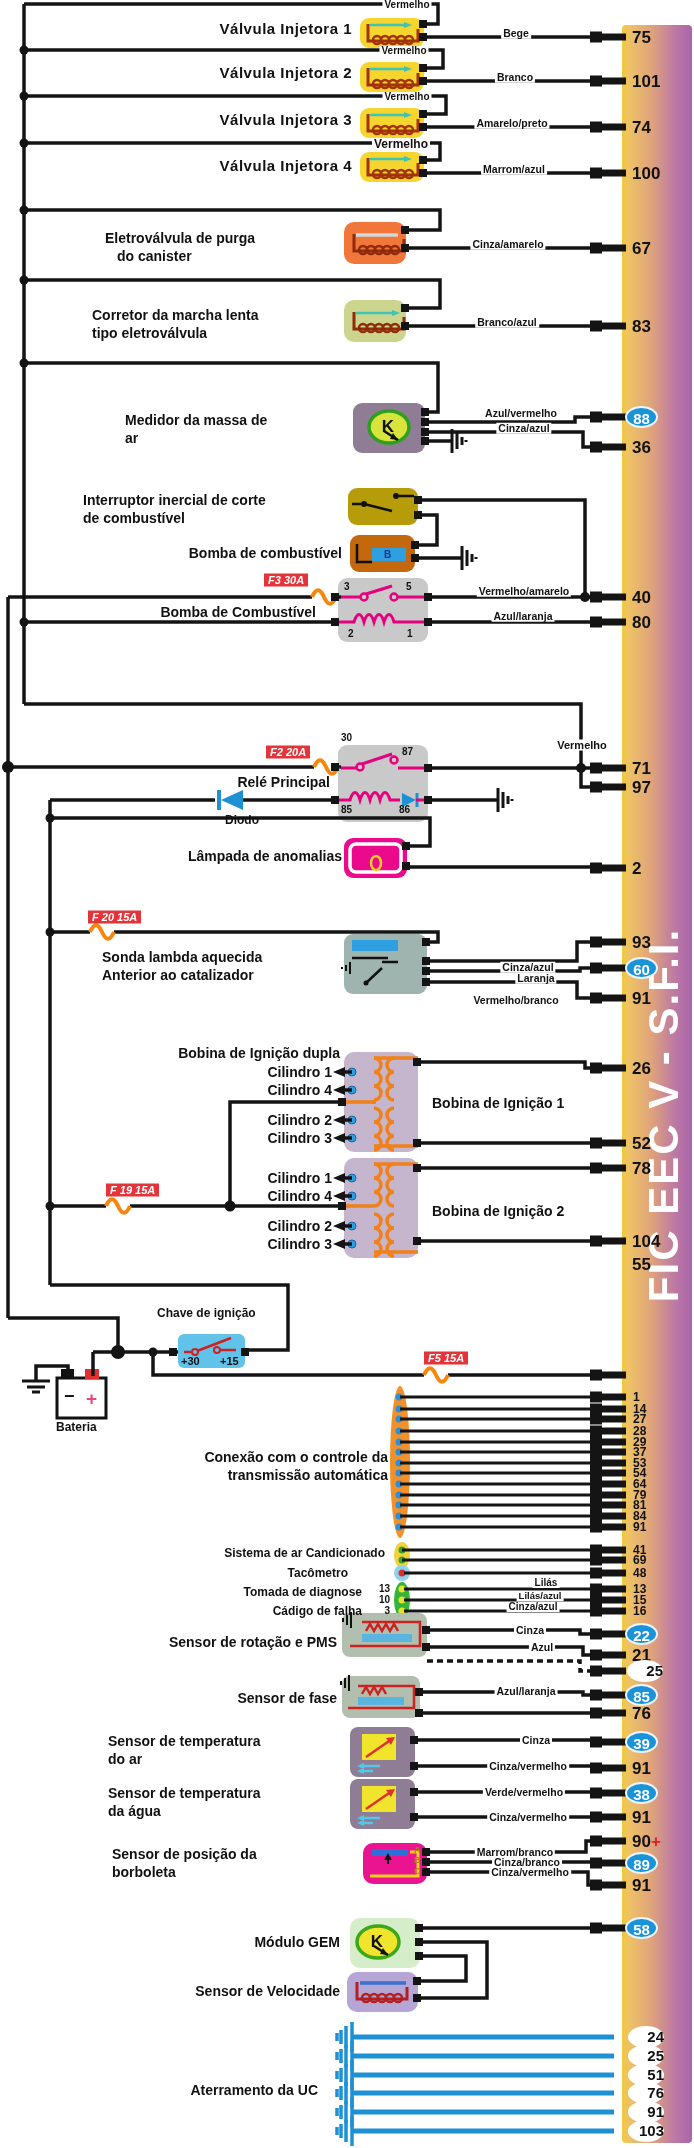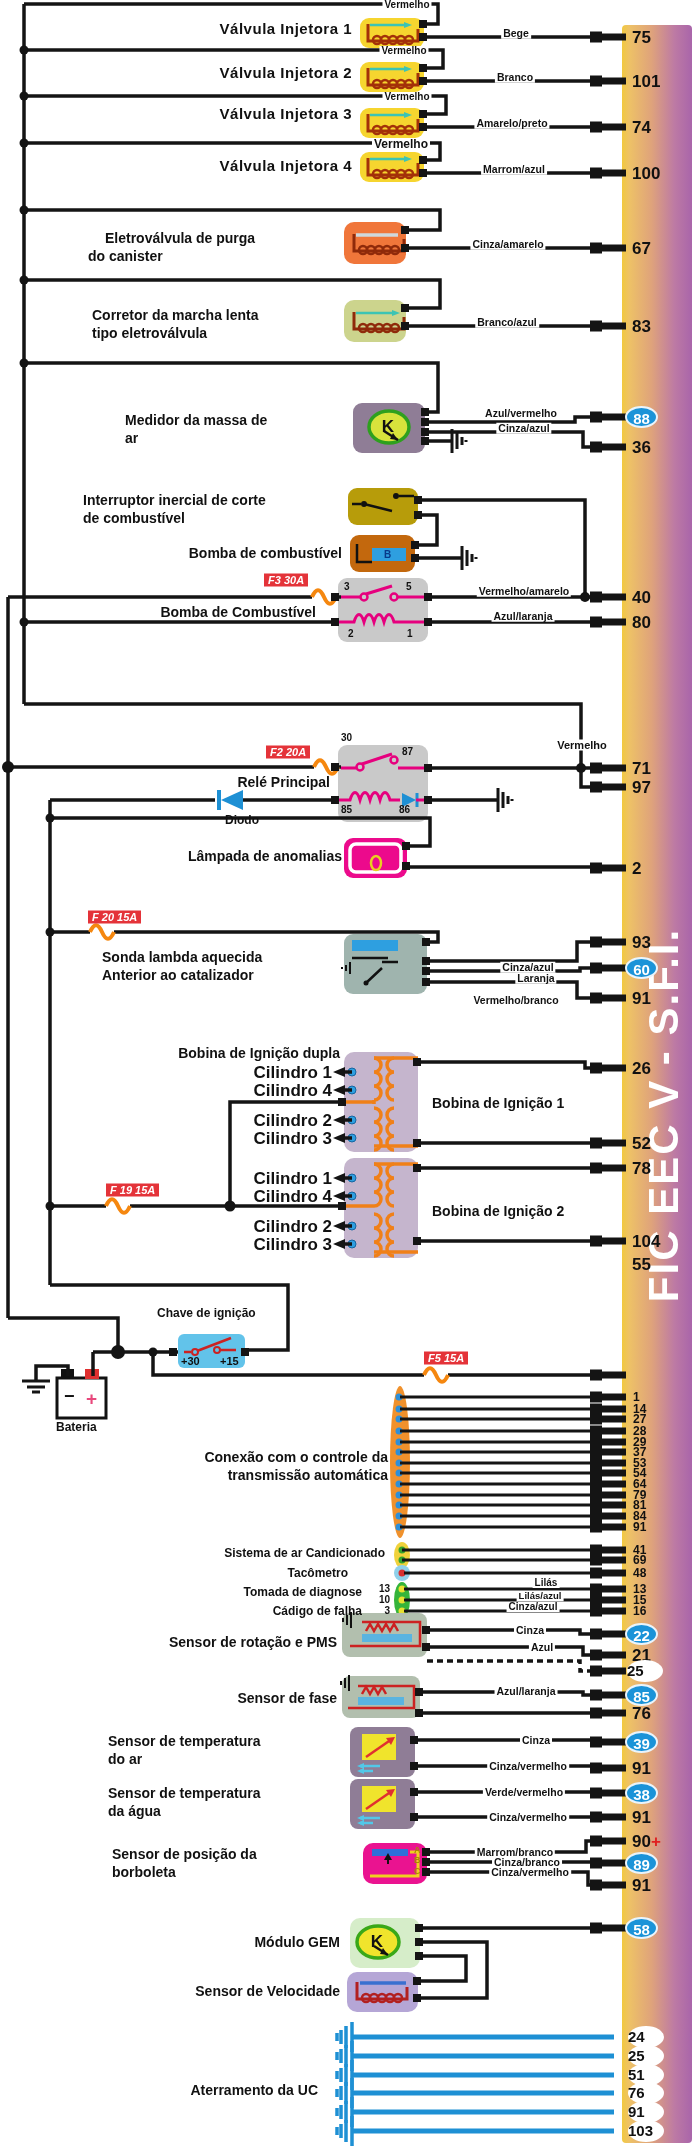--- a/index.html
+++ b/index.html
@@ -10,33 +10,33 @@
        border-radius:4px 4px 4px 4px;}
   .bar-title{position:absolute;left:664px;top:1115px;transform:translate(-50%,-50%) rotate(-90deg);
        white-space:nowrap;color:#fff;font-weight:bold;font-size:42px;letter-spacing:2px;z-index:3;}
   svg.wiring{position:absolute;left:0;top:0;z-index:2;}
   .lbl{position:absolute;transform:translateY(-50%);white-space:nowrap;font-weight:bold;
        color:#111;z-index:4;line-height:1;}
   .r{text-align:right;}
   .big{font-size:15px;letter-spacing:.5px;}
   .med{font-size:14px;}
   .sml{font-size:12px;}
-  .tiny{font-size:17px;}
+  .tiny{font-size:14px;}
   .wire{position:absolute;transform:translate(-50%,-50%);white-space:nowrap;font-weight:bold;
         font-size:10.5px;color:#111;background:#fff;padding:0 2px;z-index:4;line-height:1;}
   .fuse{position:absolute;transform:translateY(-50%);white-space:nowrap;font-weight:bold;font-style:italic;
         font-size:11px;color:#fff;background:#e43339;padding:1px 4px;z-index:4;line-height:1;}
   .pin{position:absolute;left:632px;transform:translateY(-50%);font-weight:bold;font-size:17px;color:#111;z-index:4;line-height:1;}
   .pin-sm{position:absolute;left:633px;transform:translateY(-50%);font-weight:bold;font-size:12px;color:#111;z-index:4;line-height:1;}
   .pin-blue{position:absolute;left:625px;transform:translateY(-50%);width:33px;height:22px;
         background:#1b93d8;color:#fff;border:2px solid #eaf4fb;border-radius:50%;
         font-weight:bold;font-size:15px;text-align:center;line-height:22px;z-index:5;box-sizing:border-box;}
   .pin-white{position:absolute;left:627px;transform:translateY(-50%);width:36px;height:22px;
         background:#fff;color:#111;border-radius:50%;font-weight:bold;font-size:15px;
-        text-align:left;line-height:22px;z-index:5;}
+        text-align:right;line-height:22px;z-index:5;}
   .plus{color:#e02020;font-size:17px;font-weight:bold;}
   .rnum{position:absolute;transform:translateY(-50%);font-weight:bold;font-size:10px;color:#111;z-index:4;line-height:1;}
   .kglyph{position:absolute;transform:translate(-50%,-50%);font-weight:bold;font-size:17px;color:#111;z-index:4;line-height:1;}
   .abc{position:absolute;transform:translateY(-50%);font-weight:bold;font-size:9px;color:#a88a00;z-index:4;line-height:1;}
 </style>
 </head>
 <body>
 
 <div class="stage">
 
@@ -339,24 +339,24 @@
          M422,1626h8v8h-8z M422,1643h8v8h-8z
          M415,1688h8v8h-8z M415,1709h8v8h-8z
          M410,1736h8v8h-8z M410,1762h8v8h-8z M410,1788h8v8h-8z M410,1813h8v8h-8z
          M422,1848h8v8h-8z M422,1858h8v8h-8z M422,1868h8v8h-8z
          M415,1924h8v8h-8z M415,1938h8v8h-8z M415,1952h8v8h-8z
          M413,1977h8v8h-8z M413,1994h8v8h-8z"></path>
   </svg>
 
   <div class="lbl big r" style="right:342px;top:28px">Válvula Injetora 1</div>
   <div class="lbl big r" style="right:342px;top:72px">Válvula Injetora 2</div>
-  <div class="lbl big r" style="right:342px;top:113px">Válvula Injetora 3</div>
+  <div class="lbl big r" style="right:342px;top:119px">Válvula Injetora 3</div>
   <div class="lbl big r" style="right:342px;top:165px">Válvula Injetora 4</div>
   <div class="lbl med" style="left:105px;top:238px">Eletroválvula de purga</div>
-  <div class="lbl med" style="left:88px;top:256px">do canister</div>
+  <div class="lbl med" style="left:117px;top:256px">do canister</div>
   <div class="lbl med" style="left:92px;top:315px">Corretor da marcha lenta</div>
   <div class="lbl med" style="left:92px;top:333px">tipo eletroválvula</div>
   <div class="lbl med" style="left:125px;top:420px">Medidor da massa de</div>
   <div class="lbl med" style="left:125px;top:438px">ar</div>
   <div class="lbl med" style="left:83px;top:500px">Interruptor inercial de corte</div>
   <div class="lbl med" style="left:83px;top:518px">de combustível</div>
   <div class="lbl med r" style="right:352px;top:553px">Bomba de combustível</div>
   <div class="lbl med r" style="right:378px;top:612px">Bomba de Combustível</div>
   <div class="lbl med r" style="right:364px;top:782px">Relé Principal</div>
   <div class="lbl sml" style="left:225px;top:820px">Diodo</div>

